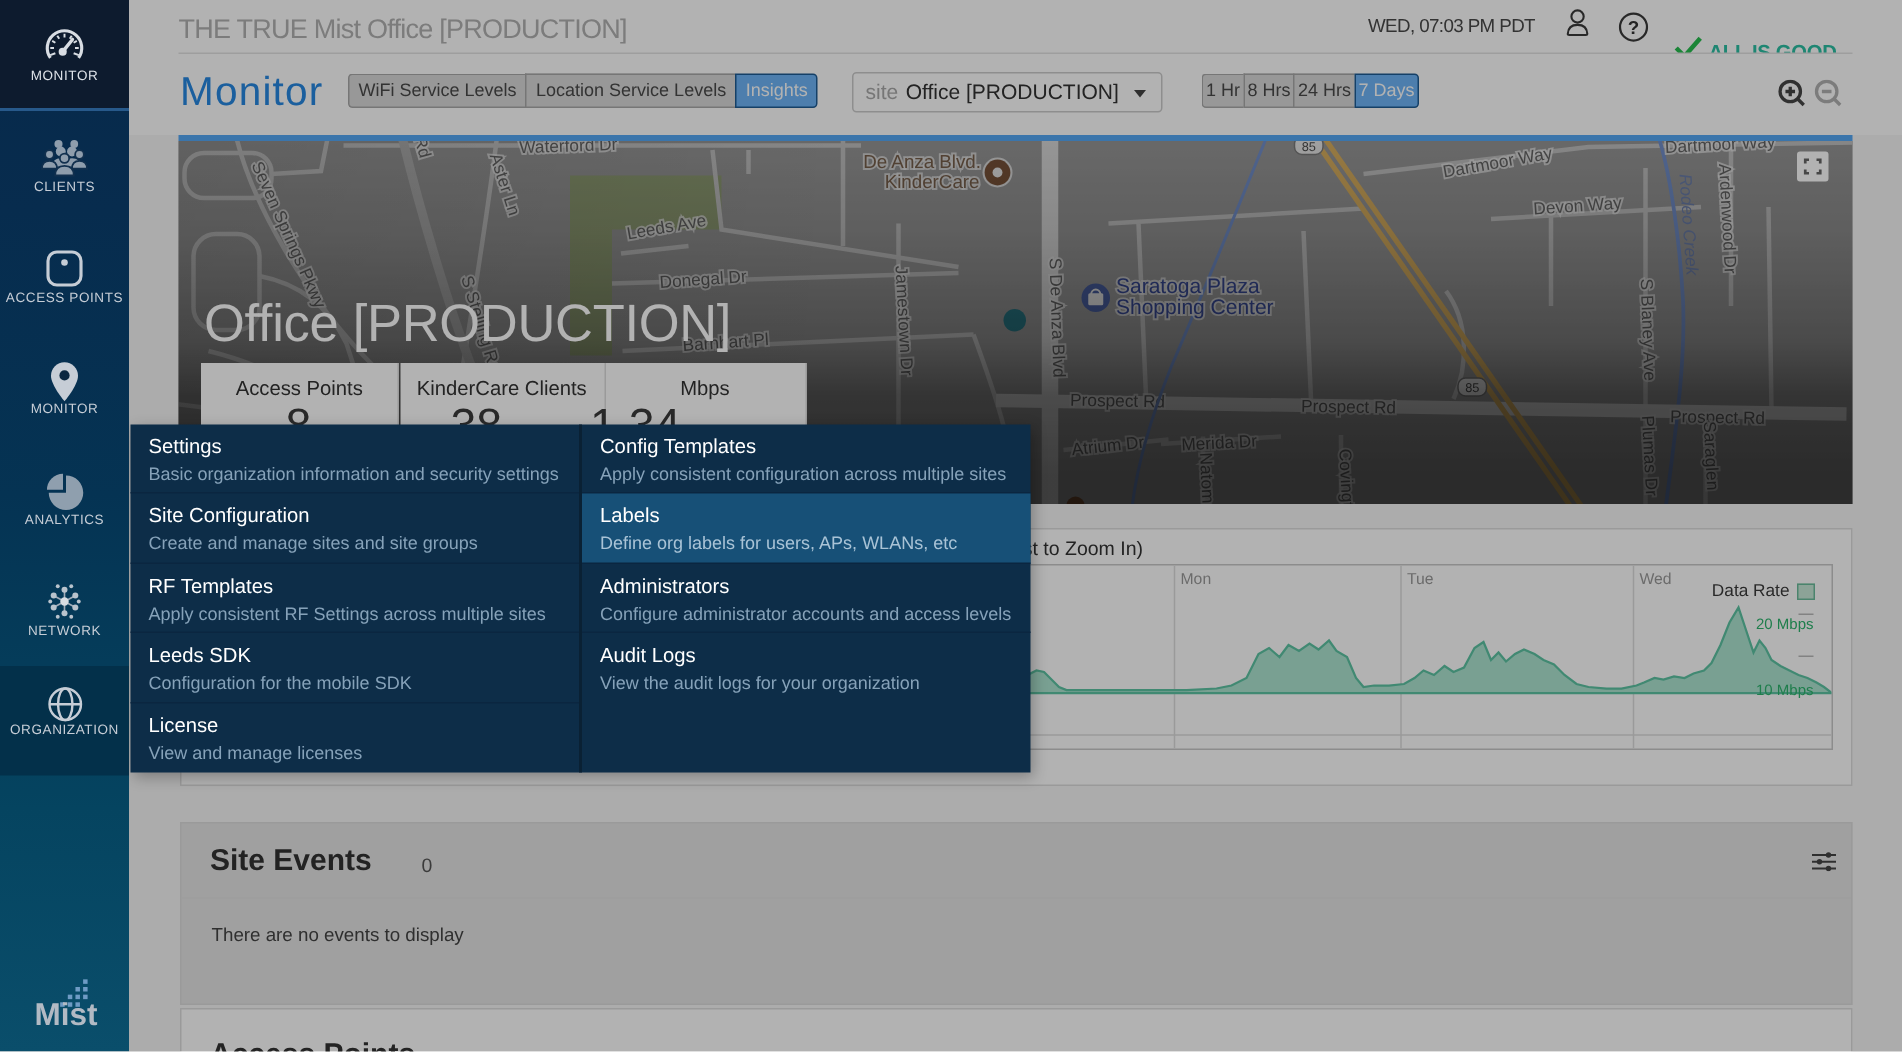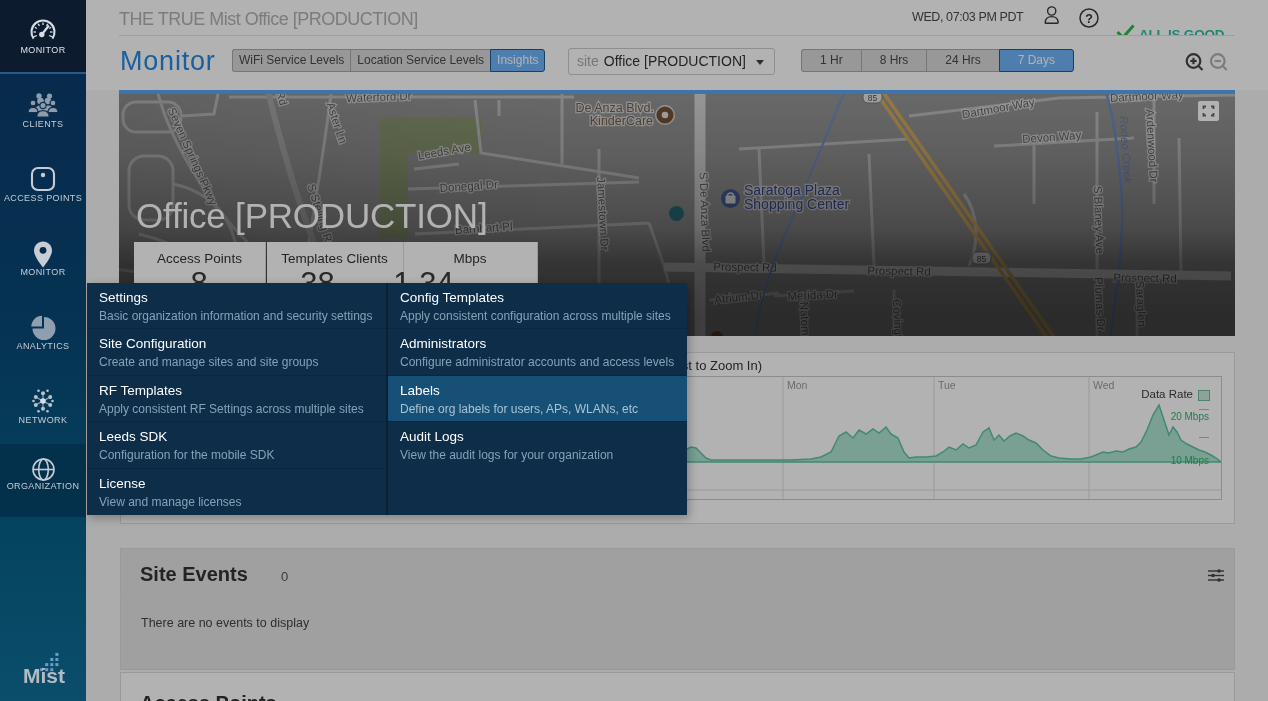--- a/index.html
+++ b/index.html
@@ -35,21 +35,21 @@
 .tabgroup { position:absolute; display:flex;text-align:right; }
 #tabs1 { left:146px; top:13px; }
 .tab { height:23px; line-height:21px; padding:0 6px; font-size:12px; color:#4a4a4a; background:#dadada; border:1px solid #aaa; border-right:none; }
 .tab:first-child { border-radius:3px 0 0 3px; }
 .tab:last-child { border-radius:0 3px 3px 0; border-right:1px solid #aaa; }
 .tab.sel { background:#6fb5f8; border-color:#1f5c94; color:#fff; }
 #site-sel { position:absolute; left:482px; top:12px; width:207px; height:27px; background:#fff; border:1px solid #ccc; border-radius:3px; font-size:14px; line-height:25px; }
 #site-sel .s1 { color:#aaa; margin-left:8px; }
 #site-sel .s2 { color:#333; margin-left:5px; }
 #site-sel .car { position:absolute; right:10px; top:11px; width:0; height:0; border-left:4.5px solid transparent; border-right:4.5px solid transparent; border-top:5.5px solid #444; }
-#tabs2 { left:715px; top:13px; } #tabs2 .tab { padding:0 18px; }
+#tabs2 { left:715px; top:13px; } #tabs2 .tab { padding:0 2px; }
 #zoomicons { position:absolute; left:1099px; top:17px; }
 
 
 #mapwrap { position:absolute; left:33px; top:90px; width:1116px; height:246px; }
 #mapbar { position:absolute; left:0; top:0; width:1116px; height:4px; background:#55a8f5; }
 #map { position:absolute; left:0; top:4px; width:1116px; height:242px; background:#a7a7a7; overflow:hidden; }
 #mapshade { position:absolute; left:0; top:4px; width:1116px; height:242px;
   background:linear-gradient(to right, rgba(0,0,0,0.07), rgba(0,0,0,0) 40%),
              linear-gradient(to bottom, rgba(0,0,0,0.10) 0%, rgba(0,0,0,0.19) 25%, rgba(0,0,0,0.36) 55%, rgba(0,0,0,0.55) 70%, rgba(0,0,0,0.63) 92%, rgba(0,0,0,0.63) 100%); }
 #maptitle { position:absolute; left:17px; top:106px; font-size:35px; font-weight:400; color:#fff; letter-spacing:-0.2px; }
@@ -268,21 +268,21 @@
 </svg>
       </div>
       <div id="mapshade"></div>
       <div id="maptitle">Office [PRODUCTION]</div>
       <div id="stats">
         <div class="stat" style="left:0;width:132px">
             <div class="sl">Access Points</div>
             <div class="sv" style="left:5px;top:24px">8</div>
           </div>
         <div class="stat" style="left:132.5px;width:137px">
-            <div class="sl">Templates Clients</div>
+            <div class="sl">KinderCare Clients</div>
             <div class="sv" style="left:-9px;top:24px">38</div>
           </div>
         <div class="stat" style="left:269.5px;width:134px">
             <div class="sl">Mbps</div>
             <div class="sv" style="left:-40px;top:24px">1.34</div>
           </div>
       </div>
       <div id="fsbtn">
         <svg width="21" height="20" viewBox="0 0 21 20">
           <g fill="none" stroke="#666" stroke-width="1.8">
@@ -367,27 +367,27 @@
           <div class="t">License</div>
           <div class="d">View and manage licenses</div>
         </div>
     </div>
     <div id="mdiv"></div>
     <div class="mcol">
       <div class="mitem">
           <div class="t">Config Templates</div>
           <div class="d">Apply consistent configuration across multiple sites</div>
         </div>
-      <div class="mitem">
-          <div class="t">Administrators</div>
-          <div class="d">Configure administrator accounts and access levels</div>
-        </div>
       <div class="mitem hov">
           <div class="t">Labels</div>
           <div class="d">Define org labels for users, APs, WLANs, etc</div>
+        </div>
+      <div class="mitem">
+          <div class="t">Administrators</div>
+          <div class="d">Configure administrator accounts and access levels</div>
         </div>
       <div class="mitem">
           <div class="t">Audit Logs</div>
           <div class="d">View the audit logs for your organization</div>
         </div>
     </div>
   </div>
   <div id="sidebar">
     <div class="nav-item" id="nav-monitor">
         <div class="ic" id="ic-monitor">

